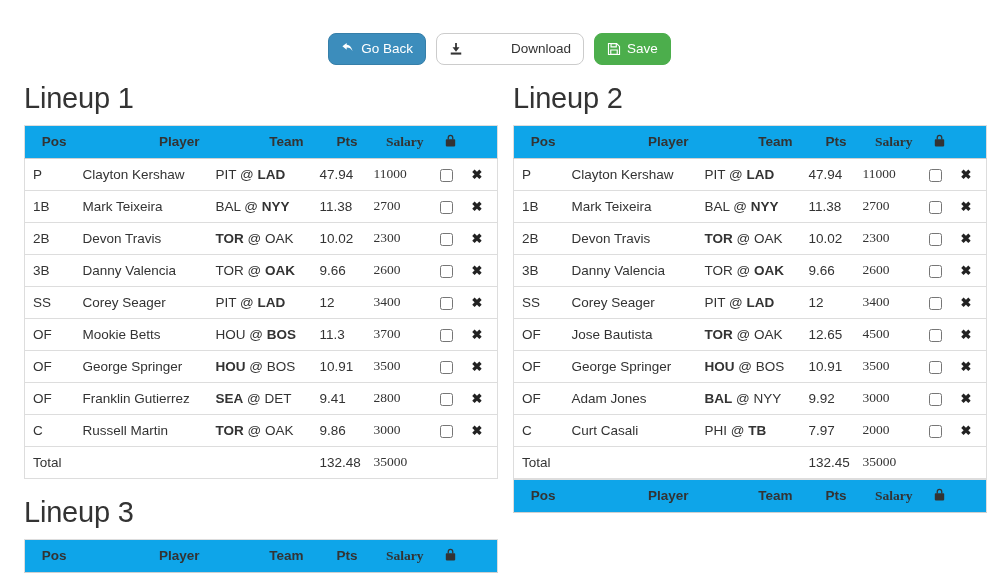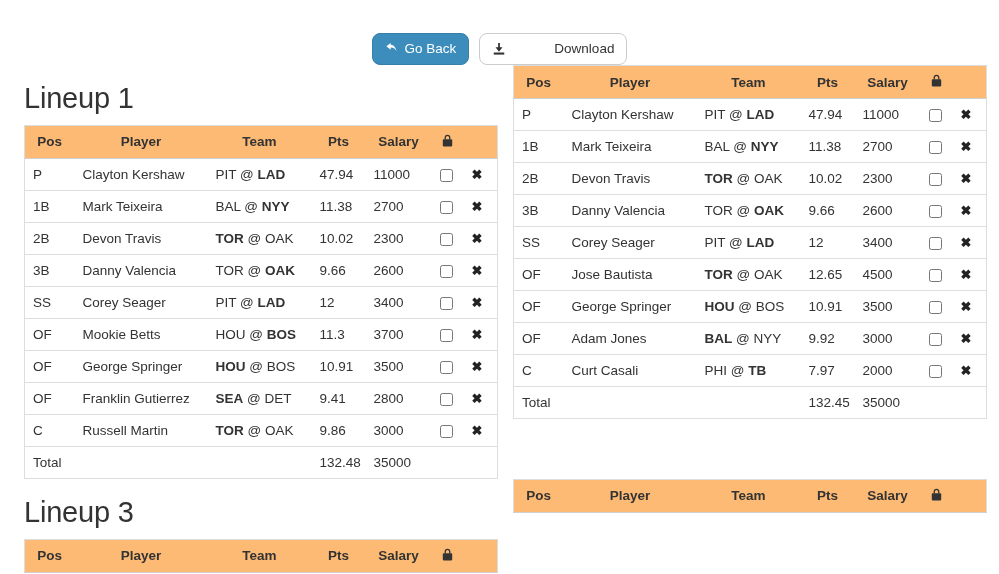--- a/index.html
+++ b/index.html
@@ -95,23 +95,23 @@
   }
 
   table.lineup {
     width: 100%;
     border-collapse: collapse;
     font-size: 13.5px;
     border: 1px solid #dddddd;
     table-layout: fixed;
   }
   table.lineup thead th {
-    background: #fdba74;
+    background: #0ea5e9;
     font-weight: bold;
-    text-align: center;
+    text-align: right;
     padding: 8px 8px;
     border-bottom: 1px solid #d0d0d0;
     color: #333333;
     height: 31px;
     box-sizing: border-box;
     vertical-align: middle;
   }
   table.lineup tbody td {
     padding: 7px 8px;
     border-top: 1px solid #dddddd;
@@ -121,21 +121,21 @@
     color: #333333;
     overflow: hidden;
     white-space: nowrap;
   }
   tr.total-row td { border-top: 1px solid #dddddd; }
 
   .c-pos    { width: 50px; }
   .c-player { width: 133px; }
   .c-team   { width: 104px; }
   .c-pts    { width: 54px; }
-  .c-salary { width: 66px; }
+  .c-salary { width: 66px; font-family: Liberation Serif, serif; }
   .c-lock   { width: 32px; }
   .c-del    { width: 34px; }
 
   .team-home { font-weight: bold; }
   .team-at   { font-weight: normal; }
 
   .lock-glyph {
     display: inline-block;
     font-size: 13px;
     color: #333333;
@@ -175,20 +175,30 @@
     <button class="btn btn-default">
       <span class="ico">
         <svg width="14" height="14" viewBox="0 0 16 16" fill="currentColor" aria-hidden="true">
           <path d="M7 1h2v5h3L8 11 4 6h3z"></path>
           <path d="M2 12h12v2.4H2z"></path>
         </svg>
       </span>
       <span>Download</span>
     </button>
 
+    <button class="btn btn-success">
+      <span class="ico">
+        <svg width="14" height="14" viewBox="0 0 16 16" fill="none" stroke="currentColor" stroke-width="1.3" aria-hidden="true">
+          <path d="M1.7 1.7h9.3l3.3 3.3v9.3H1.7z"></path>
+          <path d="M4.6 1.9h6v3.6h-6z"></path>
+          <path d="M4.3 9.2h7.4v5h-7.4z"></path>
+        </svg>
+      </span>
+      <span>Save</span>
+    </button>
 
 
   </div>
 
   <div class="row">
     <div class="col">
       <div class="lineup-title">Lineup 1</div>
       <table class="lineup">
           <thead>
             <tr>
@@ -292,20 +302,21 @@
               <td class="c-team"></td>
               <td class="c-pts">132.48</td>
               <td class="c-salary">35000</td>
               <td class="c-lock"></td>
               <td class="c-del"></td>
             </tr>
           </tbody>
         </table>
     </div>
     <div class="col">
+      <div class="lineup-title">Lineup 2</div>
       <table class="lineup">
           <thead>
             <tr>
               <th class="c-pos">Pos</th>
               <th class="c-player">Player</th>
               <th class="c-team">Team</th>
               <th class="c-pts">Pts</th>
               <th class="c-salary">Salary</th>
               <th class="c-lock"><span class="lock-glyph"><svg width="11" height="13" viewBox="0 0 11 13" fill="currentColor" aria-hidden="true">
                     <path d="M2.6 5.4V3.6a2.9 2.9 0 0 1 5.8 0v1.8H7.1V3.6a1.6 1.6 0 0 0-3.2 0v1.8z"></path>

